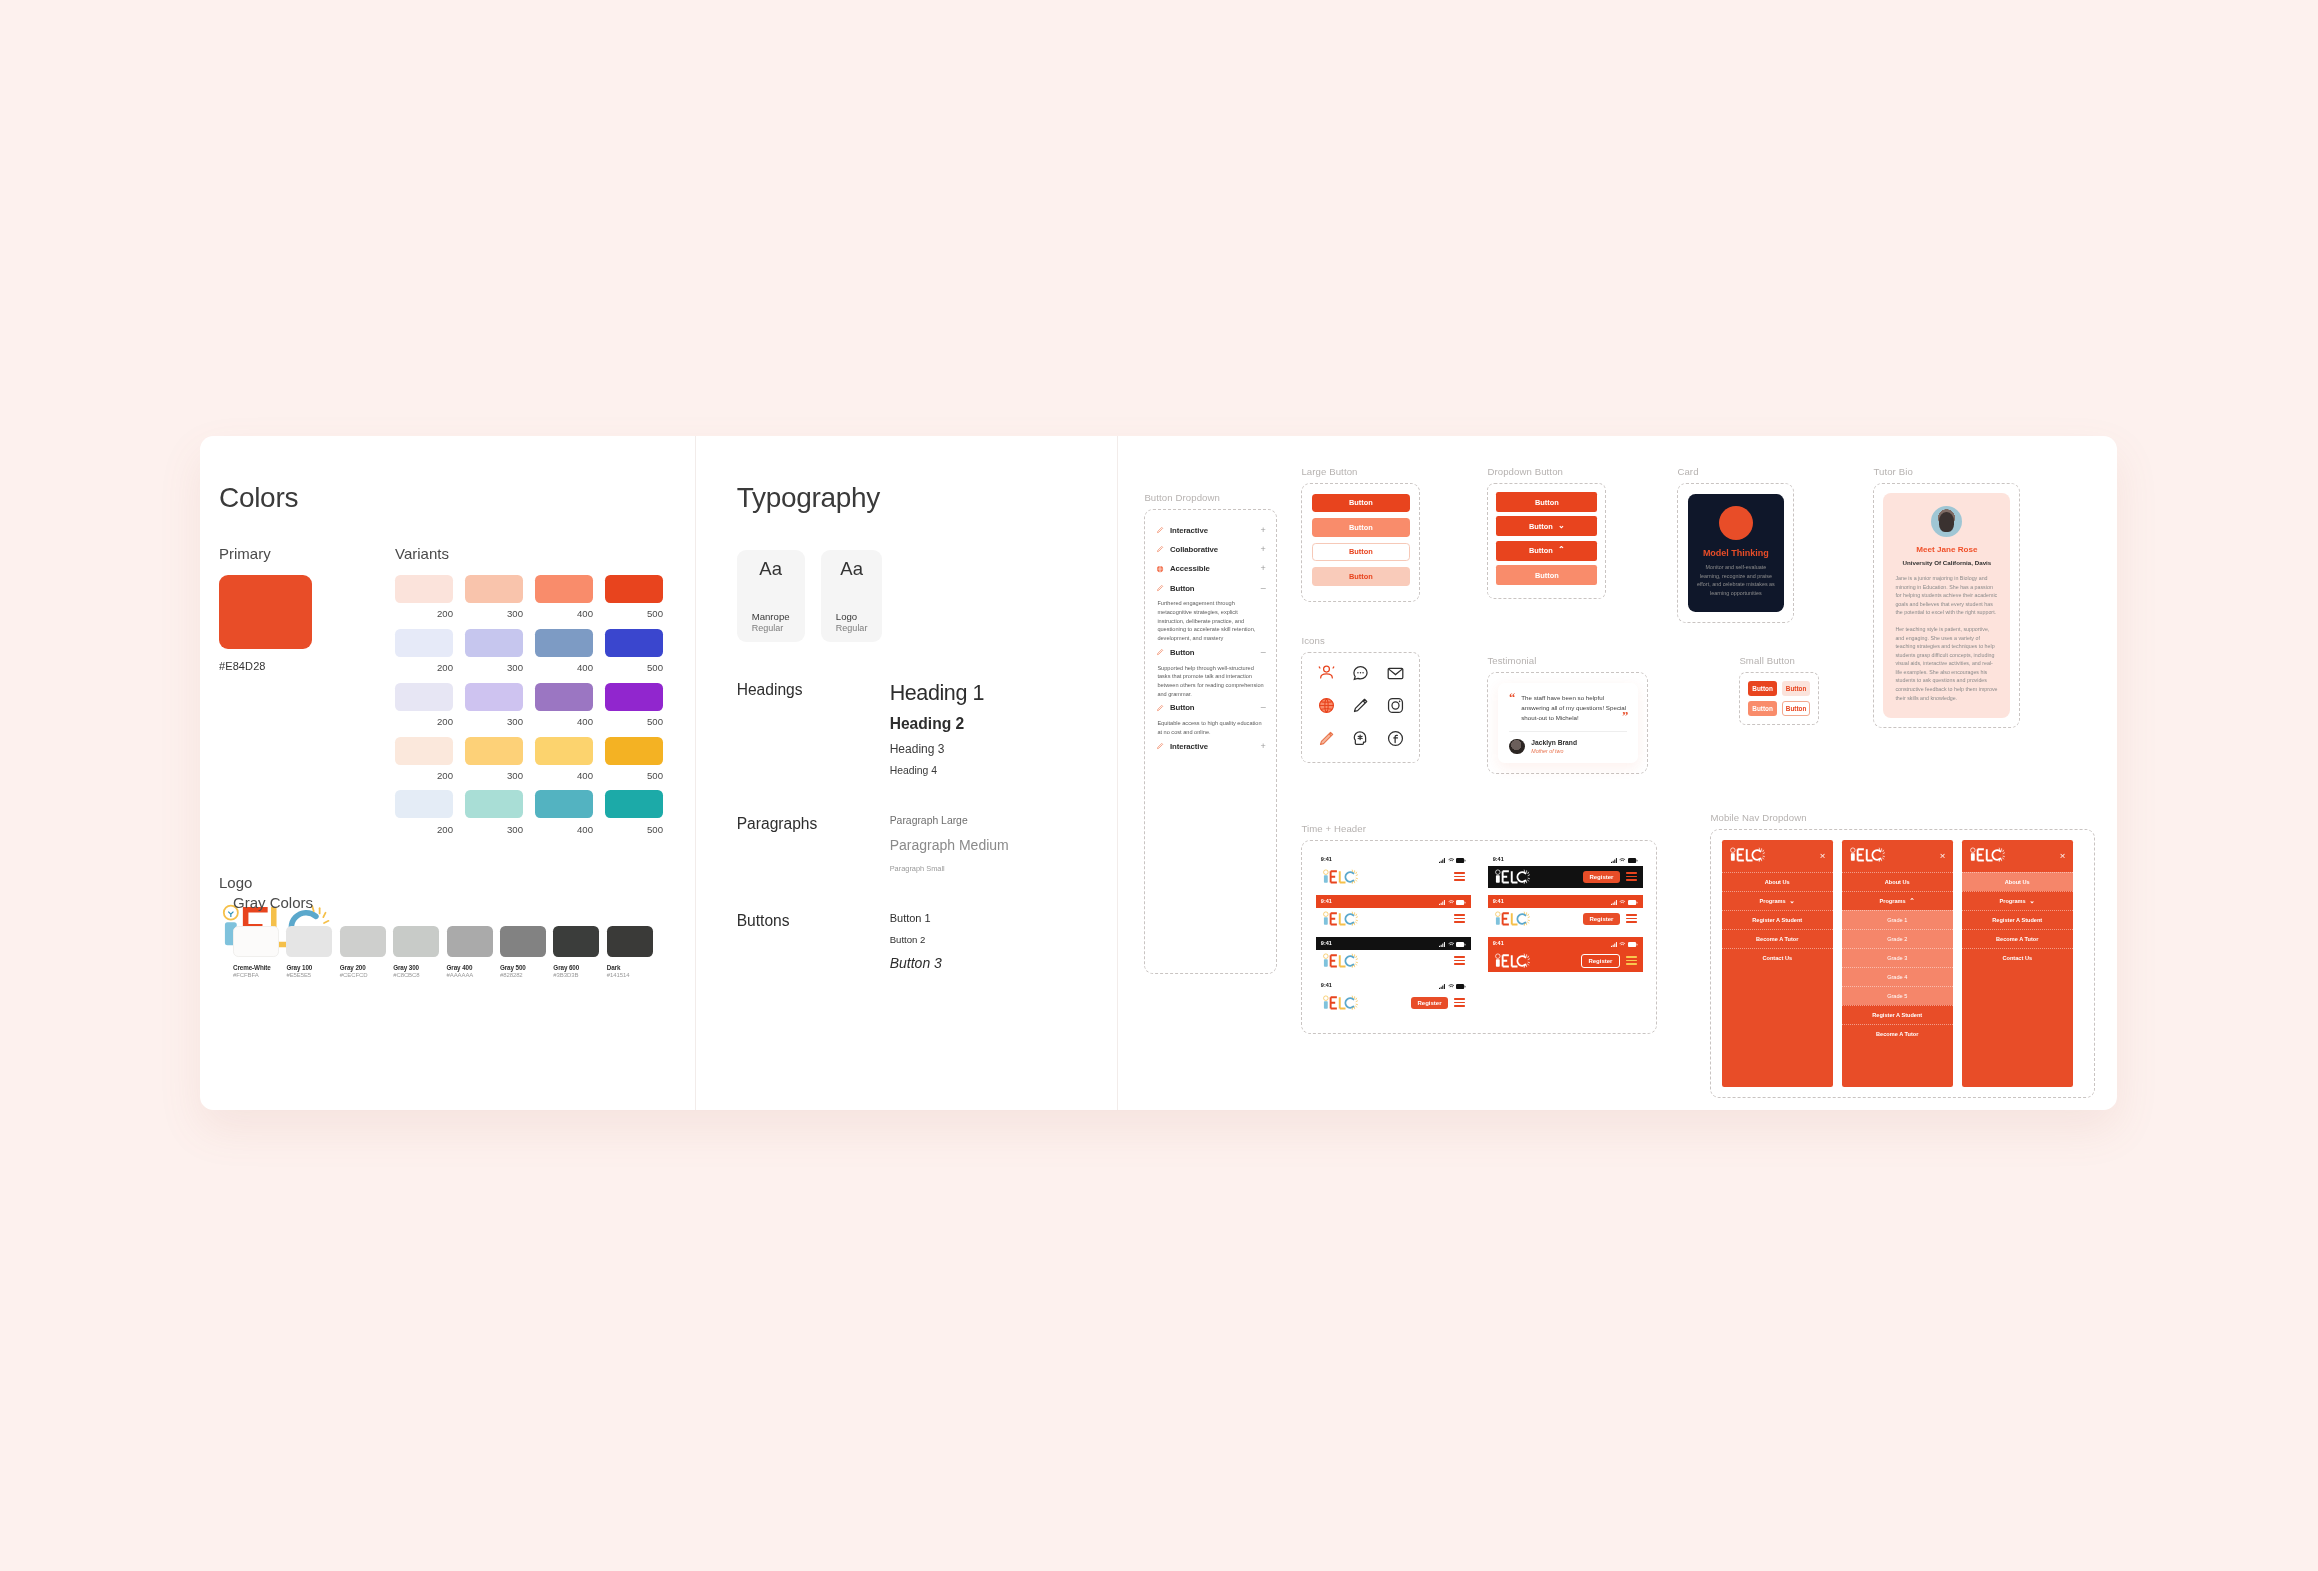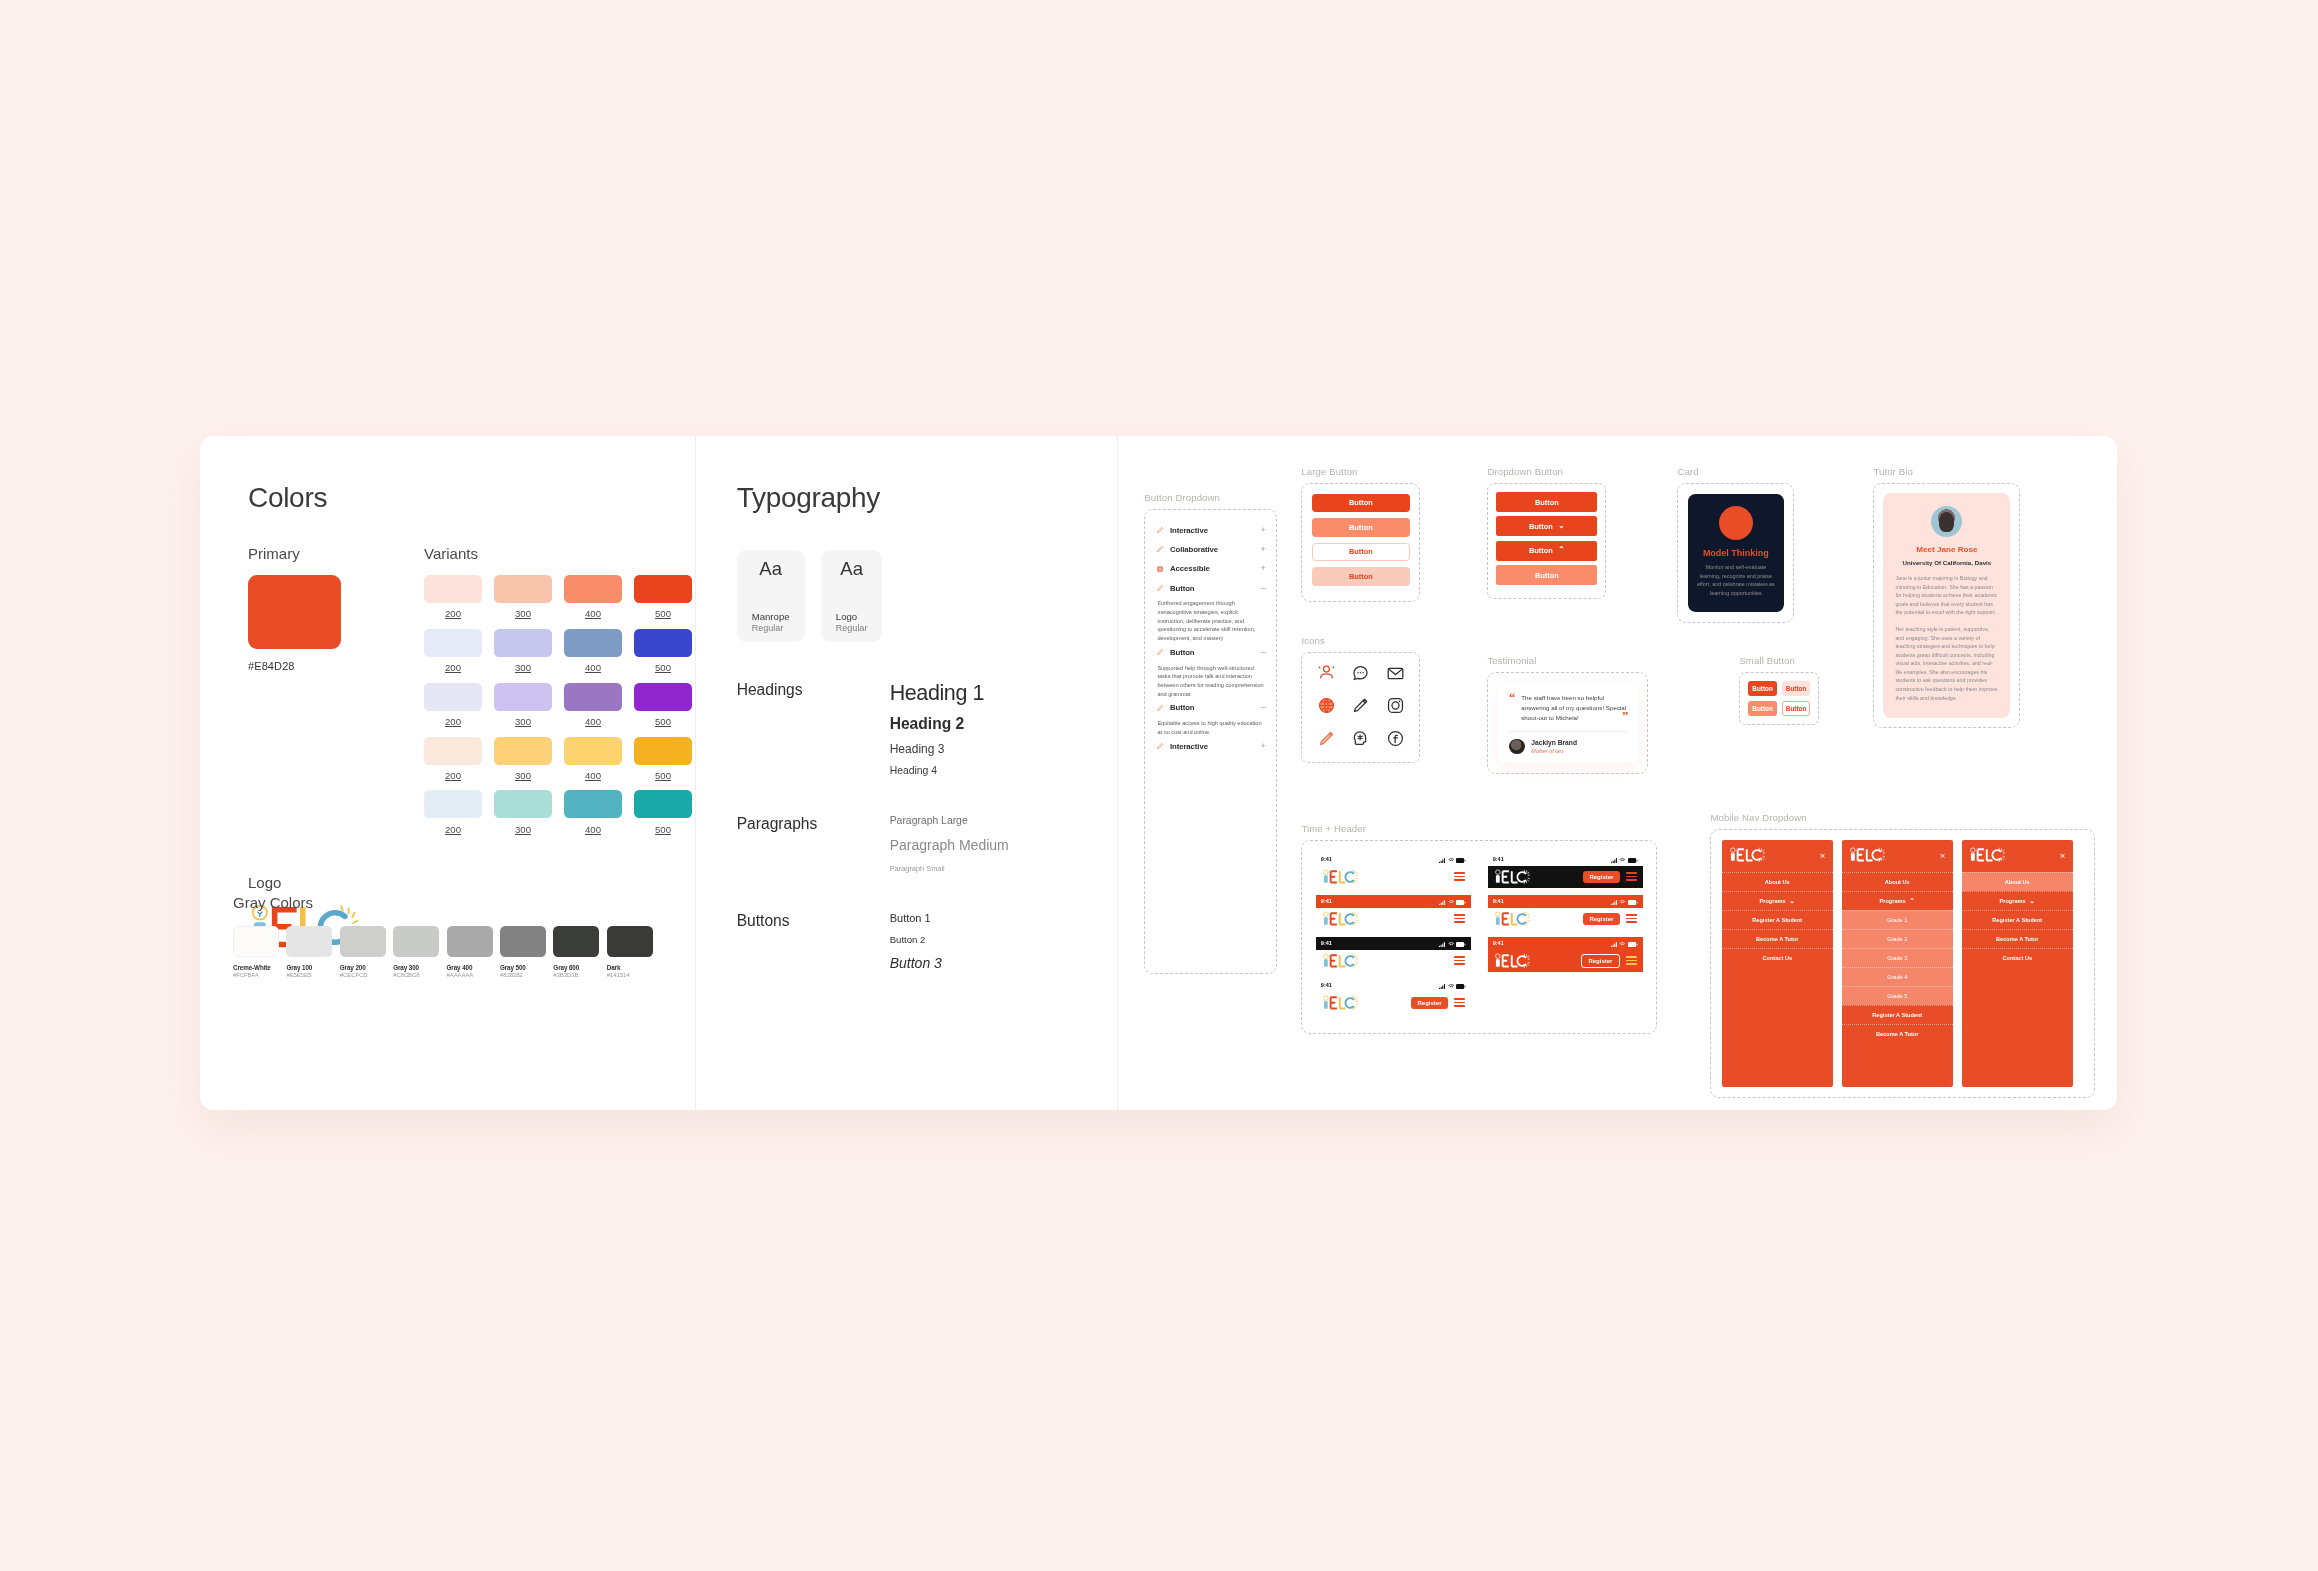--- a/index.html
+++ b/index.html
@@ -14,38 +14,38 @@
     left: 200px; top: 436px;
     width: 1917px; height: 674px;
     background: #ffffff;
     border-radius: 13.3px;
     box-shadow: 0 19px 44px rgba(180,110,90,0.10);
     display: flex;
   }
   .divider { width: 0.7px; background: #f2ecea; flex: none; align-self: stretch; }
 
   
-  .p-colors { width: 495px; padding: 46px 0 0 48px; flex: none; position: relative; }
+  .p-colors { width: 495px; padding: 46px 0 0 19px; flex: none; position: relative; }
   .sec-title { font-size: 28px; color: #3a3a3a; letter-spacing: -0.3px; font-weight: 400; }
   .sub-title { font-size: 15px; color: #4a4a4a; font-weight: 400; }
 
   .colors-row { display: flex; margin-top: 31px; }
   .col-primary { width: 176px; flex: none; }
   .primary-swatch {
     width: 93px; height: 74px; border-radius: 9px;
     background: #E84D28; margin-top: 13.3px;
   }
   .primary-hex { font-size: 11px; color: #333; margin-top: 10.4px; letter-spacing: 0.1px; }
 
   .col-variants { flex: 1; }
   .var-grid { margin-top: 13.3px; }
   .var-row { display: flex; gap: 12px; margin-bottom: 9.6px; }
   .var-cell { width: 58px; }
   .var-chip { height: 28px; border-radius: 5.2px; }
-  .var-num { font-size: 9.6px; color: #4a4a4a; text-align: center; margin-top: 5.2px; text-decoration: underline; }
+  .var-num { font-size: 9.6px; color: #4a4a4a; text-align: right; margin-top: 5.2px; }
 
   .logo-block { margin-top: 30px; }
   .logo-art { margin-top: 12px; }
 
   .gray-block { position: absolute; left: 33px; top: 458px; }
   .gray-row { display: flex; gap: 7.4px; margin-top: 15px; }
   .gray-cell { width: 46px; }
   .gray-chip { height: 31px; border-radius: 5.2px; }
   .gray-name { font-size: 6.3px; font-weight: bold; color: #2e2e2e; margin-top: 6.7px; letter-spacing: -0.1px; }
   .gray-hex { font-size: 6px; color: #9a9a9a; margin-top: 1.5px; letter-spacing: -0.1px; }

